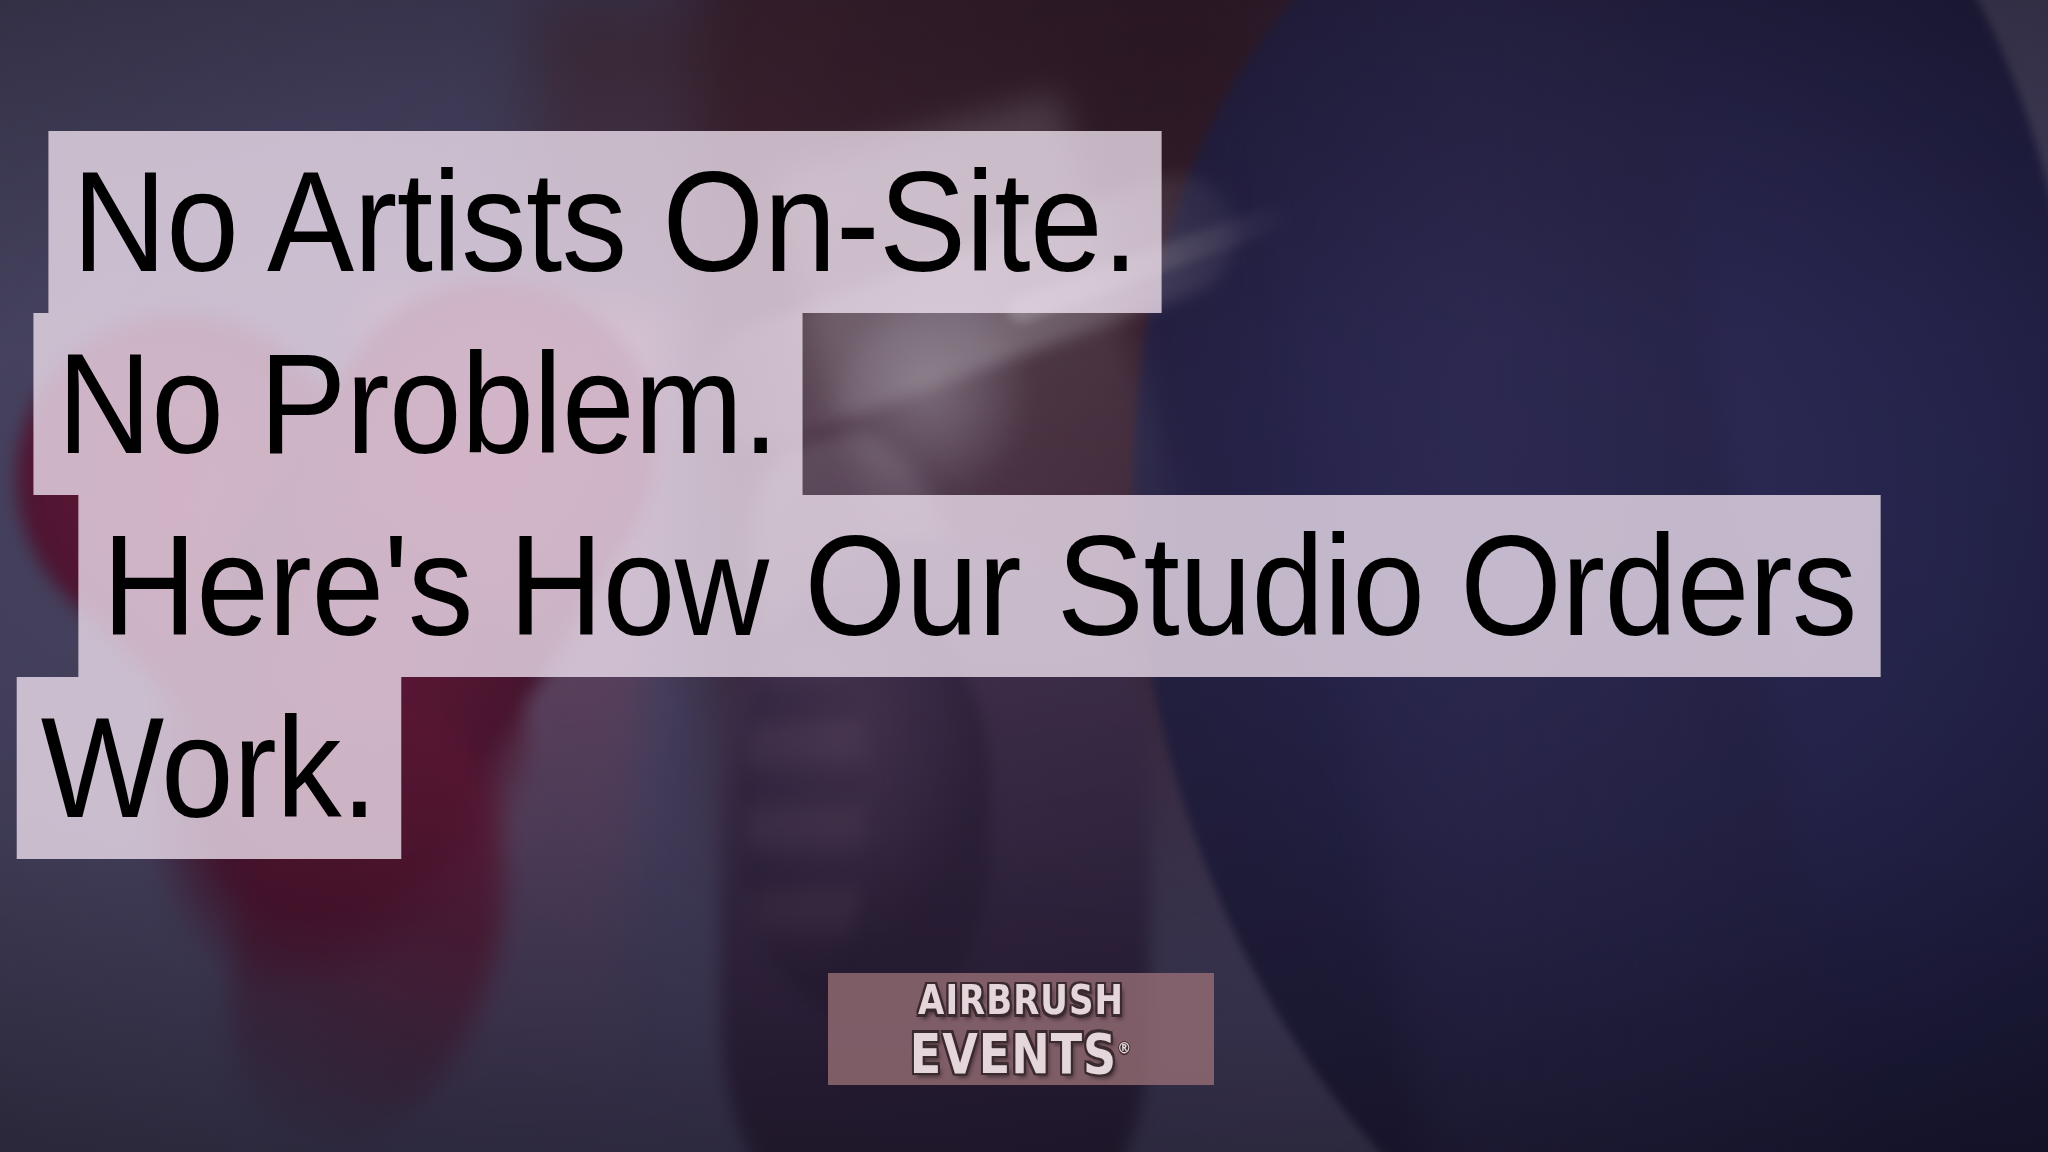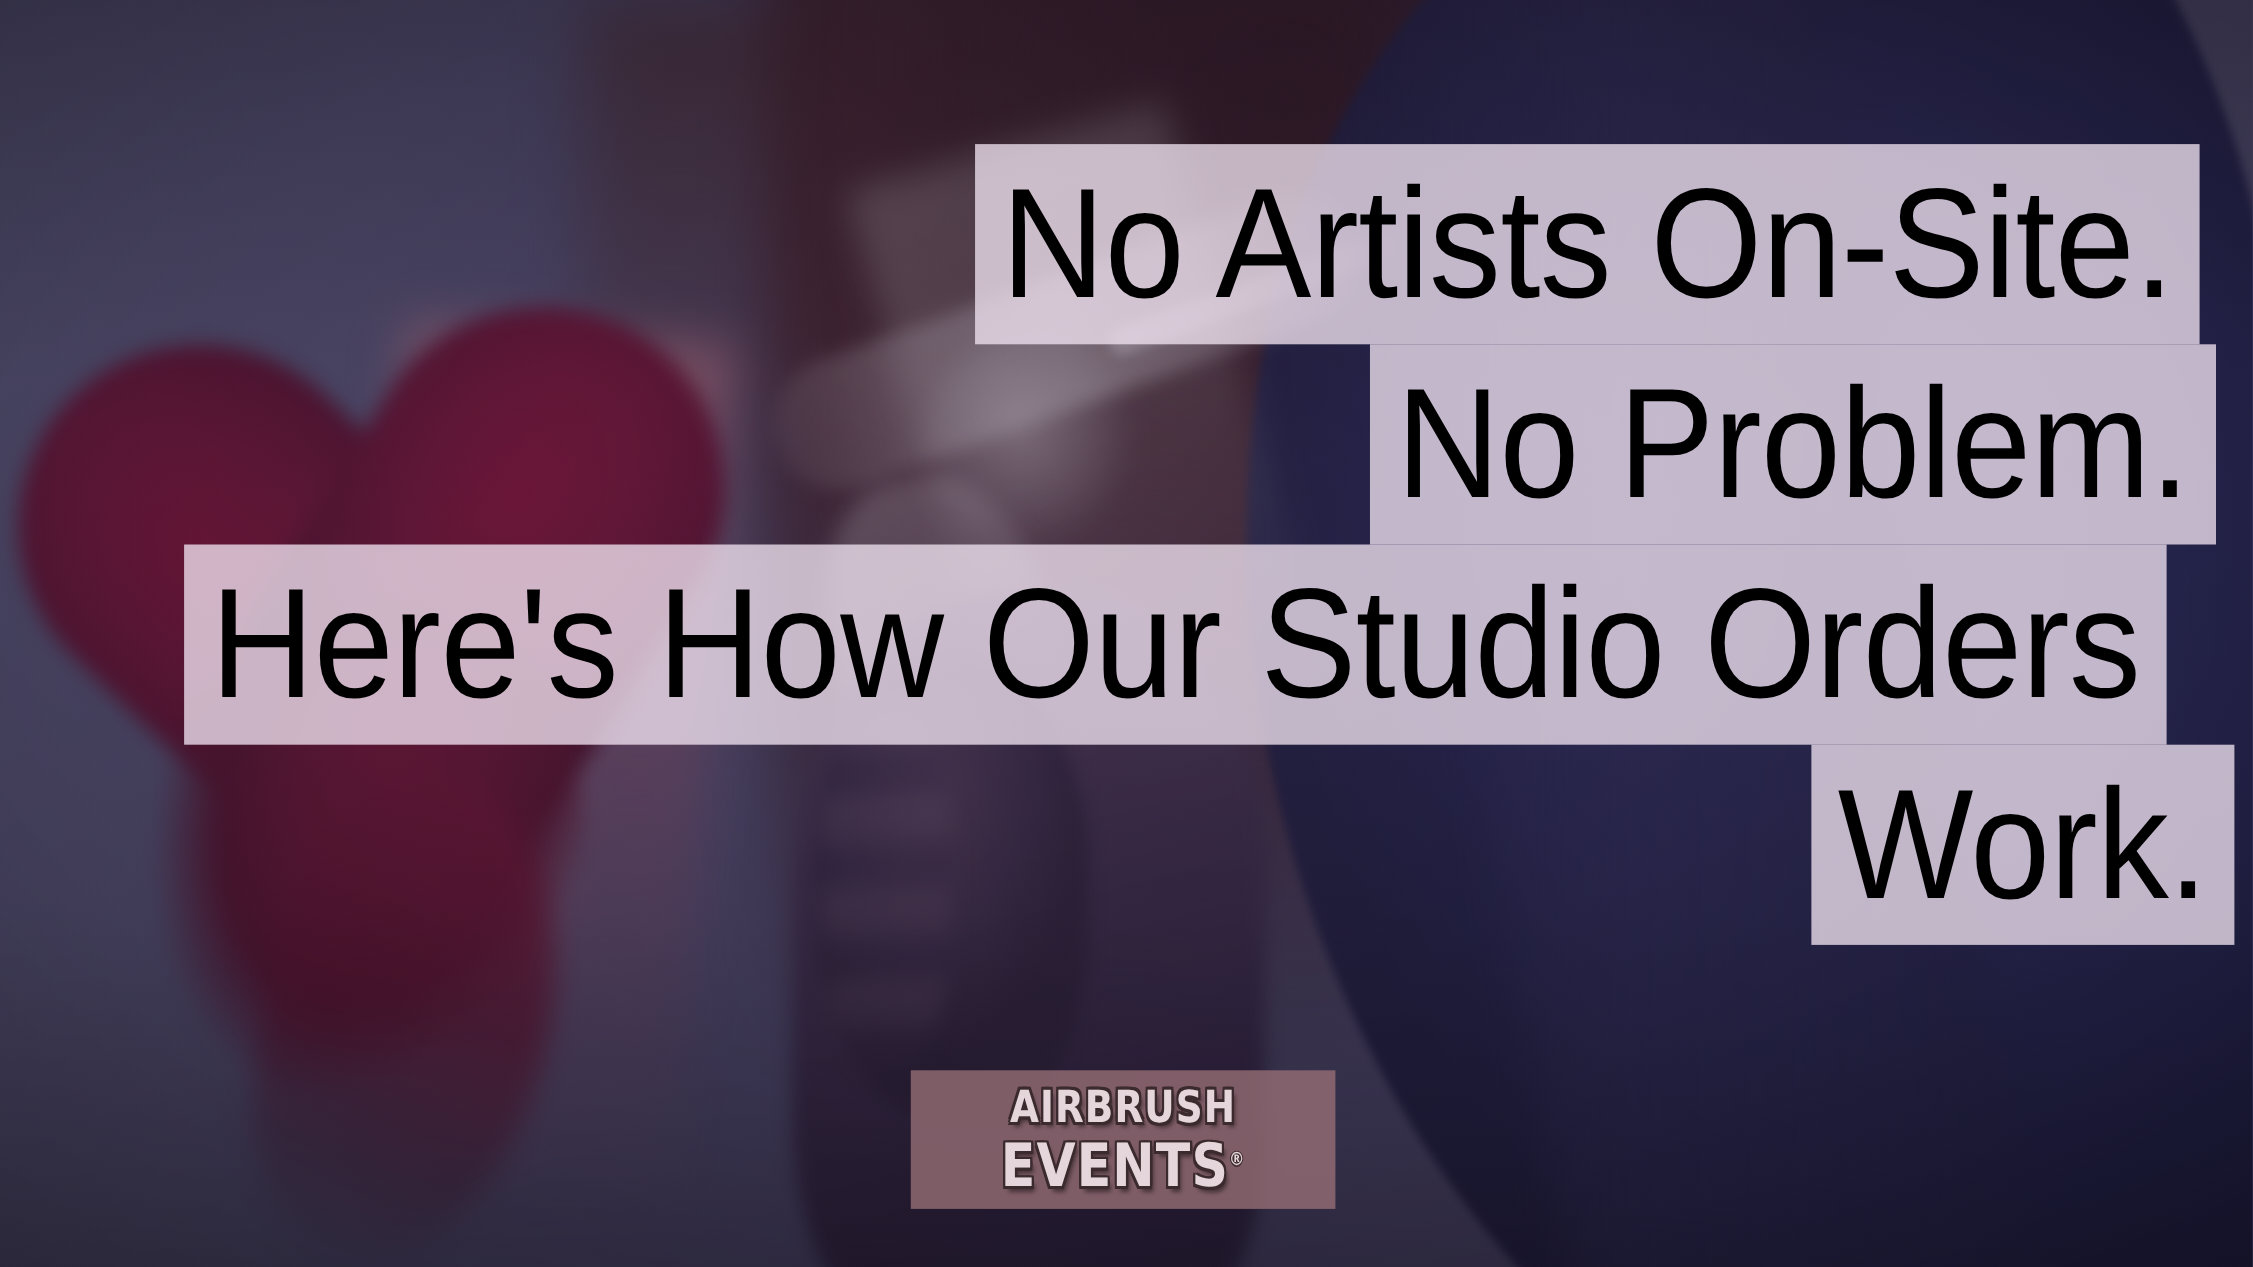--- a/index.html
+++ b/index.html
@@ -295,21 +295,21 @@
     inset: 0;
     background: linear-gradient(115deg, rgba(60,50,92,0.18), rgba(70,40,66,0.14) 48%, rgba(40,38,84,0.20) 100%);
   }
 
   
   .headline {
     position: absolute;
     inset: 0;
     display: flex;
     flex-direction: column;
-    align-items: flex-end;
+    align-items: flex-start;
     justify-content: flex-start;
     padding-top: 131px;
     pointer-events: none;
   }
   .hl-line {
     display: inline-block;
     background: rgba(240, 226, 240, 0.78);
     color: #000;
     font-size: 142px;
     line-height: 182px;
@@ -320,21 +320,21 @@
     font-stretch: condensed;
     transform: scaleX(0.92);
   }
 
   
   .logo-badge {
     position: absolute;
     left: 828px;
     top: 973px;
     width: 386px;
-    height: 126px;
+    height: 112px;
     background: rgba(150, 110, 118, 0.80);
     display: flex;
     flex-direction: column;
     align-items: center;
     justify-content: center;
     overflow: hidden;
   }
   .logo-line {
     color: #e4d6da;
     font-weight: 700;

